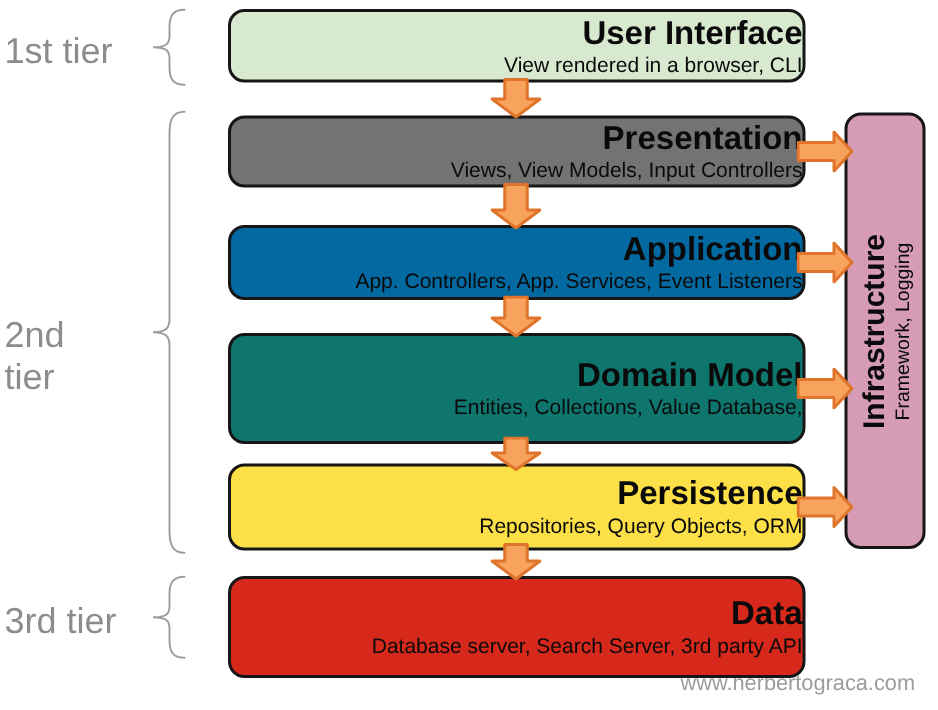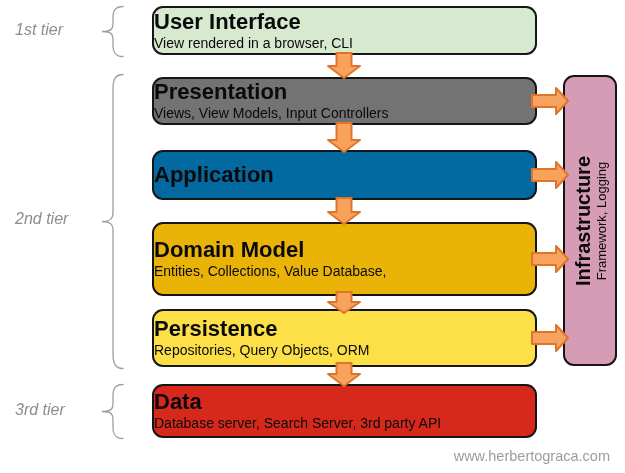--- a/index.html
+++ b/index.html
@@ -2,41 +2,41 @@
 <html style="--arrow-fill: #f8a35d; --arrow-stroke: #e0742b; --box-border: #161616; --tier-label: #8c8c8c; --brace: #9e9e9e; --watermark: #9c9c9c;"><head>
 <meta charset="utf-8">
 <style>
   * { margin:0; padding:0; box-sizing:border-box; }
   html,body { background:#ffffff; }
   body {
     width:625px; height:473px; position:relative; overflow:hidden;
     font-family:"Liberation Sans", sans-serif;
   }
   .tier-label {
-    position:absolute; left:15px; width:80px;
-    font-size:16px; color:var(--tier-label, #8c8c8c);font-style:italic;
+    position:absolute; left:3px; width:80px;
+    font-size:24px; color:var(--tier-label, #8c8c8c);
   }
   .brace { position:absolute; left:98px; }
   .brace path { fill:none; stroke:var(--brace, #9e9e9e); stroke-width:1.3; stroke-linecap:round; }
 
   .layer-box {
     position:absolute; left:152px; width:385px;
     border:2px solid var(--box-border, #161616); border-radius:11px;
-    display:flex; flex-direction:column; align-items:flex-start; justify-content:center;
+    display:flex; flex-direction:column; align-items:flex-end; justify-content:center;
     text-align:center; z-index:2;
   }
   .layer-title { font-weight:bold; font-size:22px; line-height:1.12; color:#0a0a0a; }
   .layer-sub   { font-size:14px;  line-height:1.18; color:#0a0a0a; }
 
   .box-ui          { top:6px;   height:49px; }
   .box-presentation{ top:77px;  height:48px; }
   .box-application { top:150px; height:50px; }
   .box-domain      { top:222px; height:74px; }
   .box-persistence { top:309px; height:58px; }
-  .box-data        { top:384px; height:54px; }
+  .box-data        { top:384px; height:68px; }
 
   .infra-box {
     position:absolute; left:563px; top:75px; width:54px; height:291px;
     border:2px solid var(--box-border, #161616); border-radius:11px; z-index:2;
   }
   .infra-rotor {
     position:absolute; left:50%; top:50%; width:291px; height:54px;
     transform:translate(-50%,-50%) rotate(-90deg);
     display:flex; flex-direction:column; align-items:center; justify-content:center;
     text-align:center;
@@ -78,23 +78,24 @@
   <div class="layer-sub">View rendered in a browser, CLI</div>
 </div>
 
 <div class="layer-box box-presentation" style="background-color: #737373;">
   <div class="layer-title">Presentation</div>
   <div class="layer-sub">Views, View Models, Input Controllers</div>
 </div>
 
 <div class="layer-box box-application" style="background-color: #0369a1;">
   <div class="layer-title">Application</div>
+  <div class="layer-sub">App. Controllers, App. Services, Event Listeners</div>
 </div>
 
-<div class="layer-box box-domain" style="background-color: #eab308;">
+<div class="layer-box box-domain" style="background-color: #0f766e;">
   <div class="layer-title">Domain Model</div>
   <div class="layer-sub">Entities, Collections, Value Database,</div>
 </div>
 
 <div class="layer-box box-persistence" style="background-color: #fde047;">
   <div class="layer-title">Persistence</div>
   <div class="layer-sub">Repositories, Query Objects, ORM</div>
 </div>
 
 <div class="layer-box box-data" style="background-color: rgb(214, 41, 28);">

